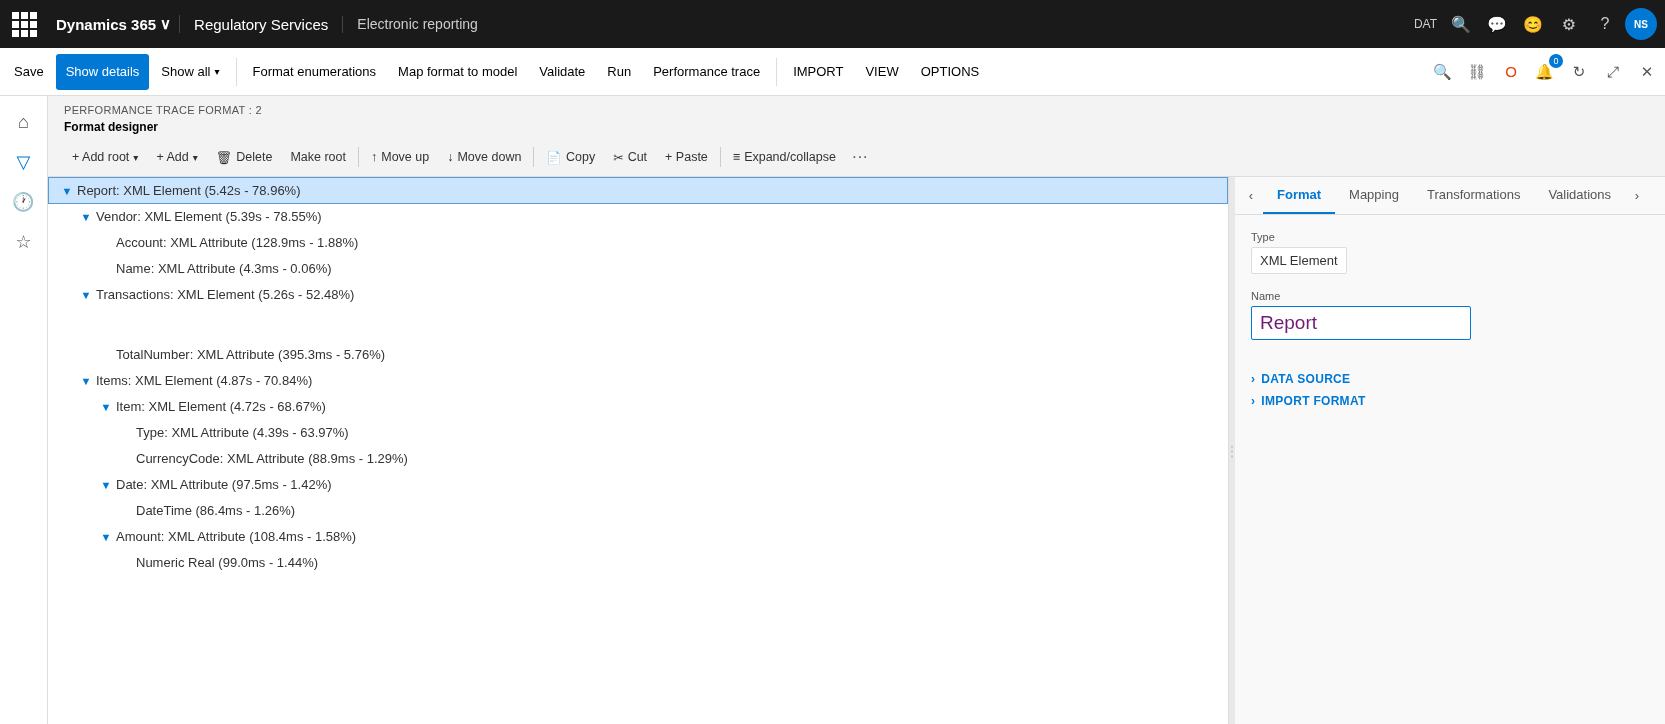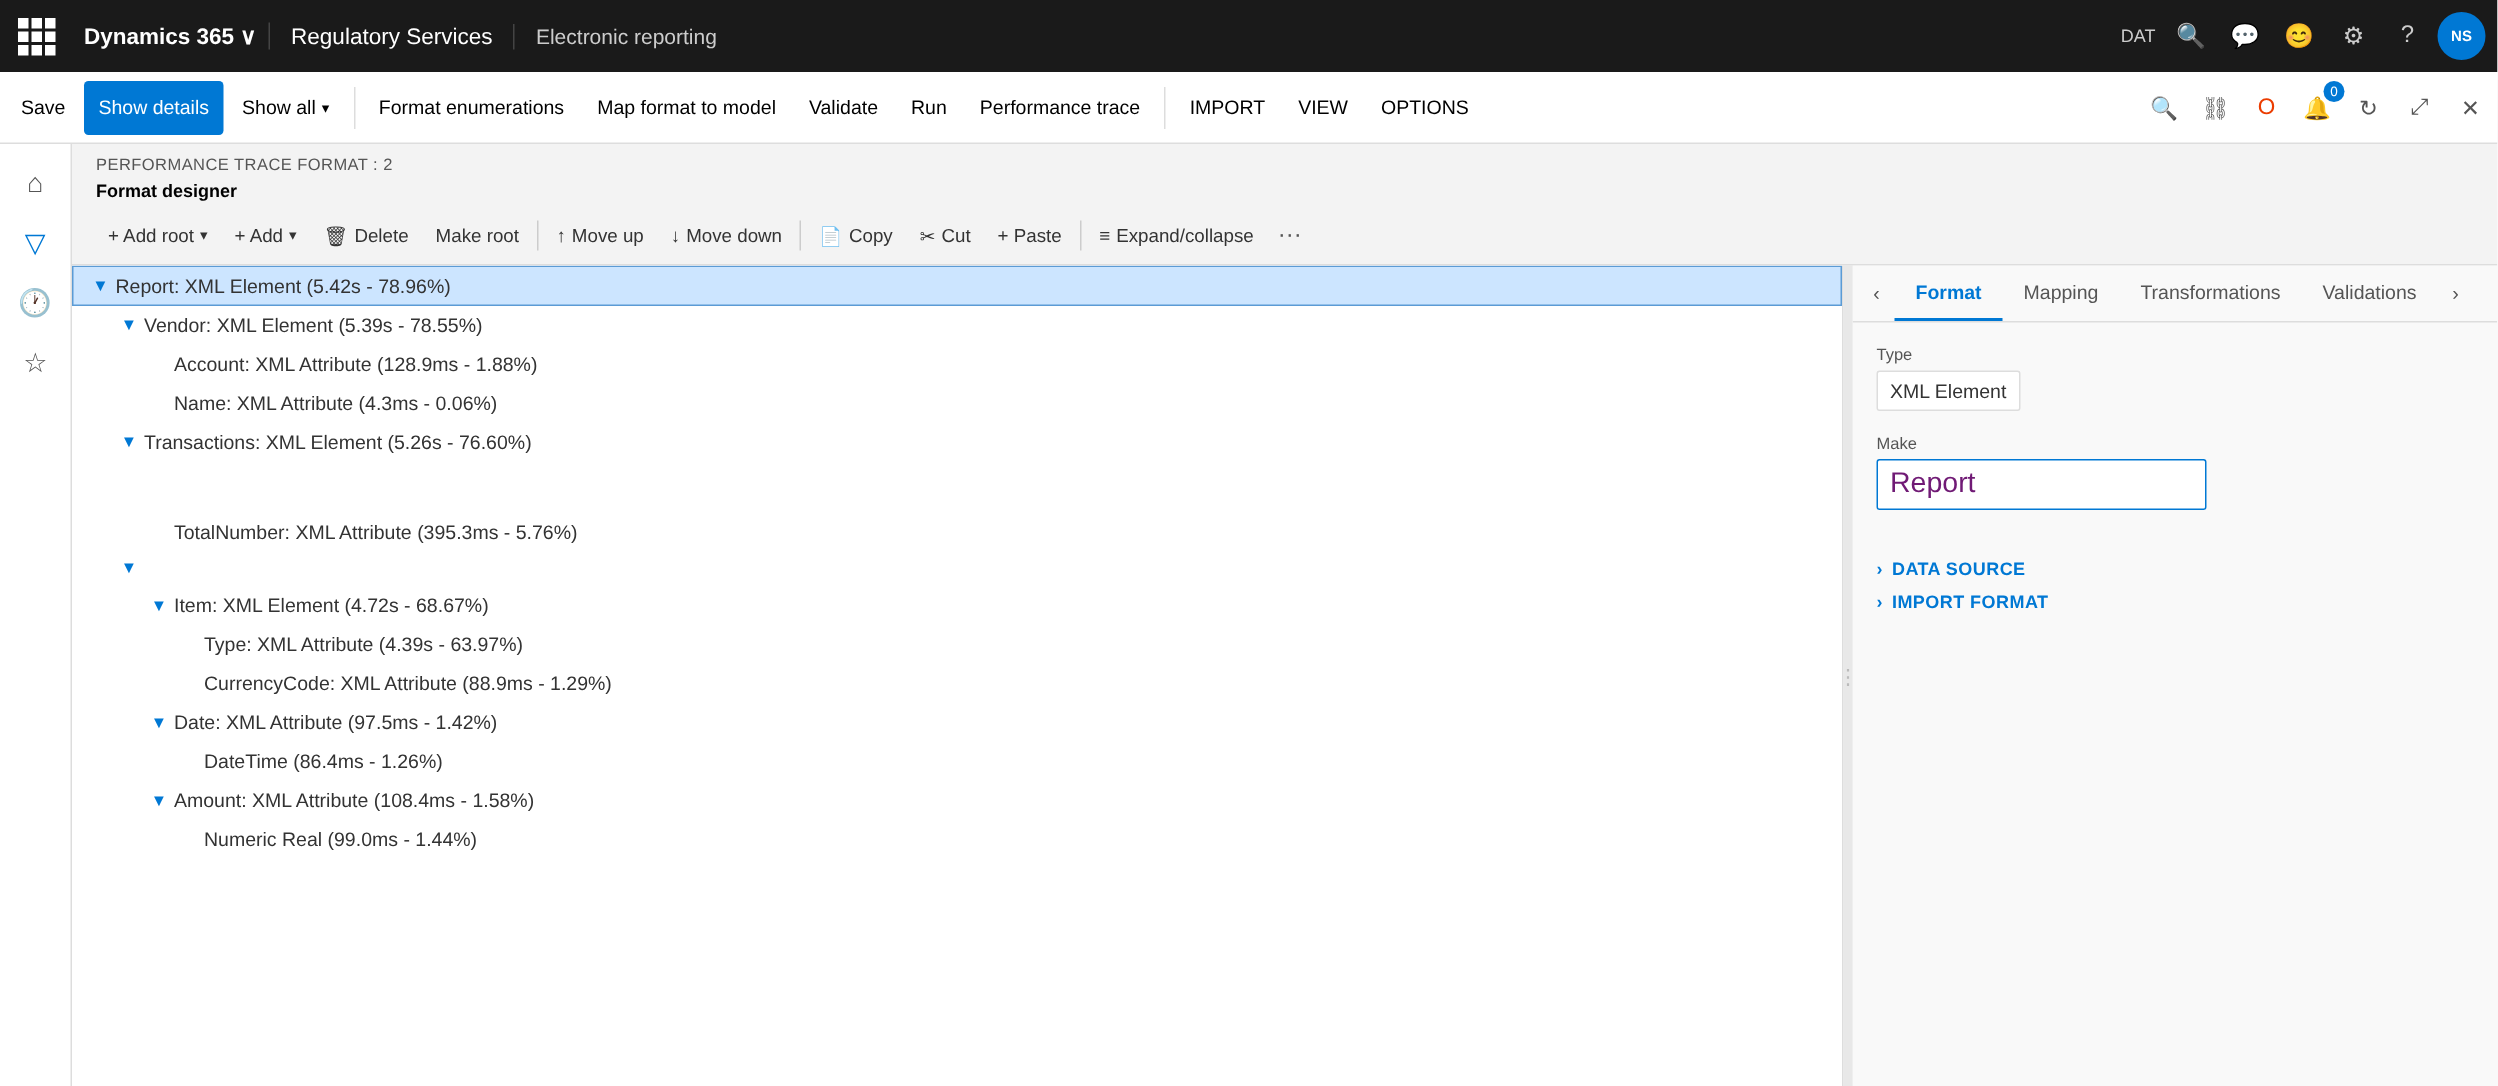--- a/index.html
+++ b/index.html
@@ -395,28 +395,29 @@
           <div class="tree-row" style="padding-left: 48px;">
             <span class="expand-icon"></span>
             <span class="row-text">Account: XML Attribute (128.9ms - 1.88%)</span>
           </div>
           <div class="tree-row" style="padding-left: 48px;">
             <span class="expand-icon"></span>
             <span class="row-text">Name: XML Attribute (4.3ms - 0.06%)</span>
           </div>
           <div class="tree-row" style="padding-left: 28px;">
             <span class="expand-icon" style="color: rgb(0, 120, 212);">▼</span>
-            <span class="row-text">Transactions: XML Element (5.26s - 76.60%)</span>
+            <span class="row-text">Transactions: XML Element (5.26s - 52.48%)</span>
           </div>
           <div class="tree-row" style="padding-left: 48px; margin-top: 34px;">
             <span class="expand-icon"></span>
             <span class="row-text">TotalNumber: XML Attribute (395.3ms - 5.76%)</span>
           </div>
           <div class="tree-row" style="padding-left: 28px;">
             <span class="expand-icon" style="color: rgb(0, 120, 212);">▼</span>
+            <span class="row-text">Items: XML Element (4.87s - 70.84%)</span>
           </div>
           <div class="tree-row" style="padding-left: 48px;">
             <span class="expand-icon" style="color: rgb(0, 120, 212);">▼</span>
             <span class="row-text">Item: XML Element (4.72s - 68.67%)</span>
           </div>
           <div class="tree-row" style="padding-left: 68px;">
             <span class="expand-icon"></span>
             <span class="row-text">Type: XML Attribute (4.39s - 63.97%)</span>
           </div>
           <div class="tree-row" style="padding-left: 68px;">
@@ -453,21 +454,21 @@
           <div class="sp-tab">Transformations</div>
           <div class="sp-tab">Validations</div>
           <div class="sp-tab-arrow">›</div>
         </div>
         <div class="sp-content">
           <div class="sp-field">
             <label>Type</label>
             <div class="field-value">XML Element</div>
           </div>
           <div class="sp-field">
-            <label>Make</label>
+            <label>Name</label>
             <input class="field-input" value="Report" style="">
           </div>
           <div style="height:16px;"></div>
           <div class="sp-section">
             <span>›</span>
             <span>DATA SOURCE</span>
           </div>
           <div class="sp-section">
             <span>›</span>
             <span>IMPORT FORMAT</span>

